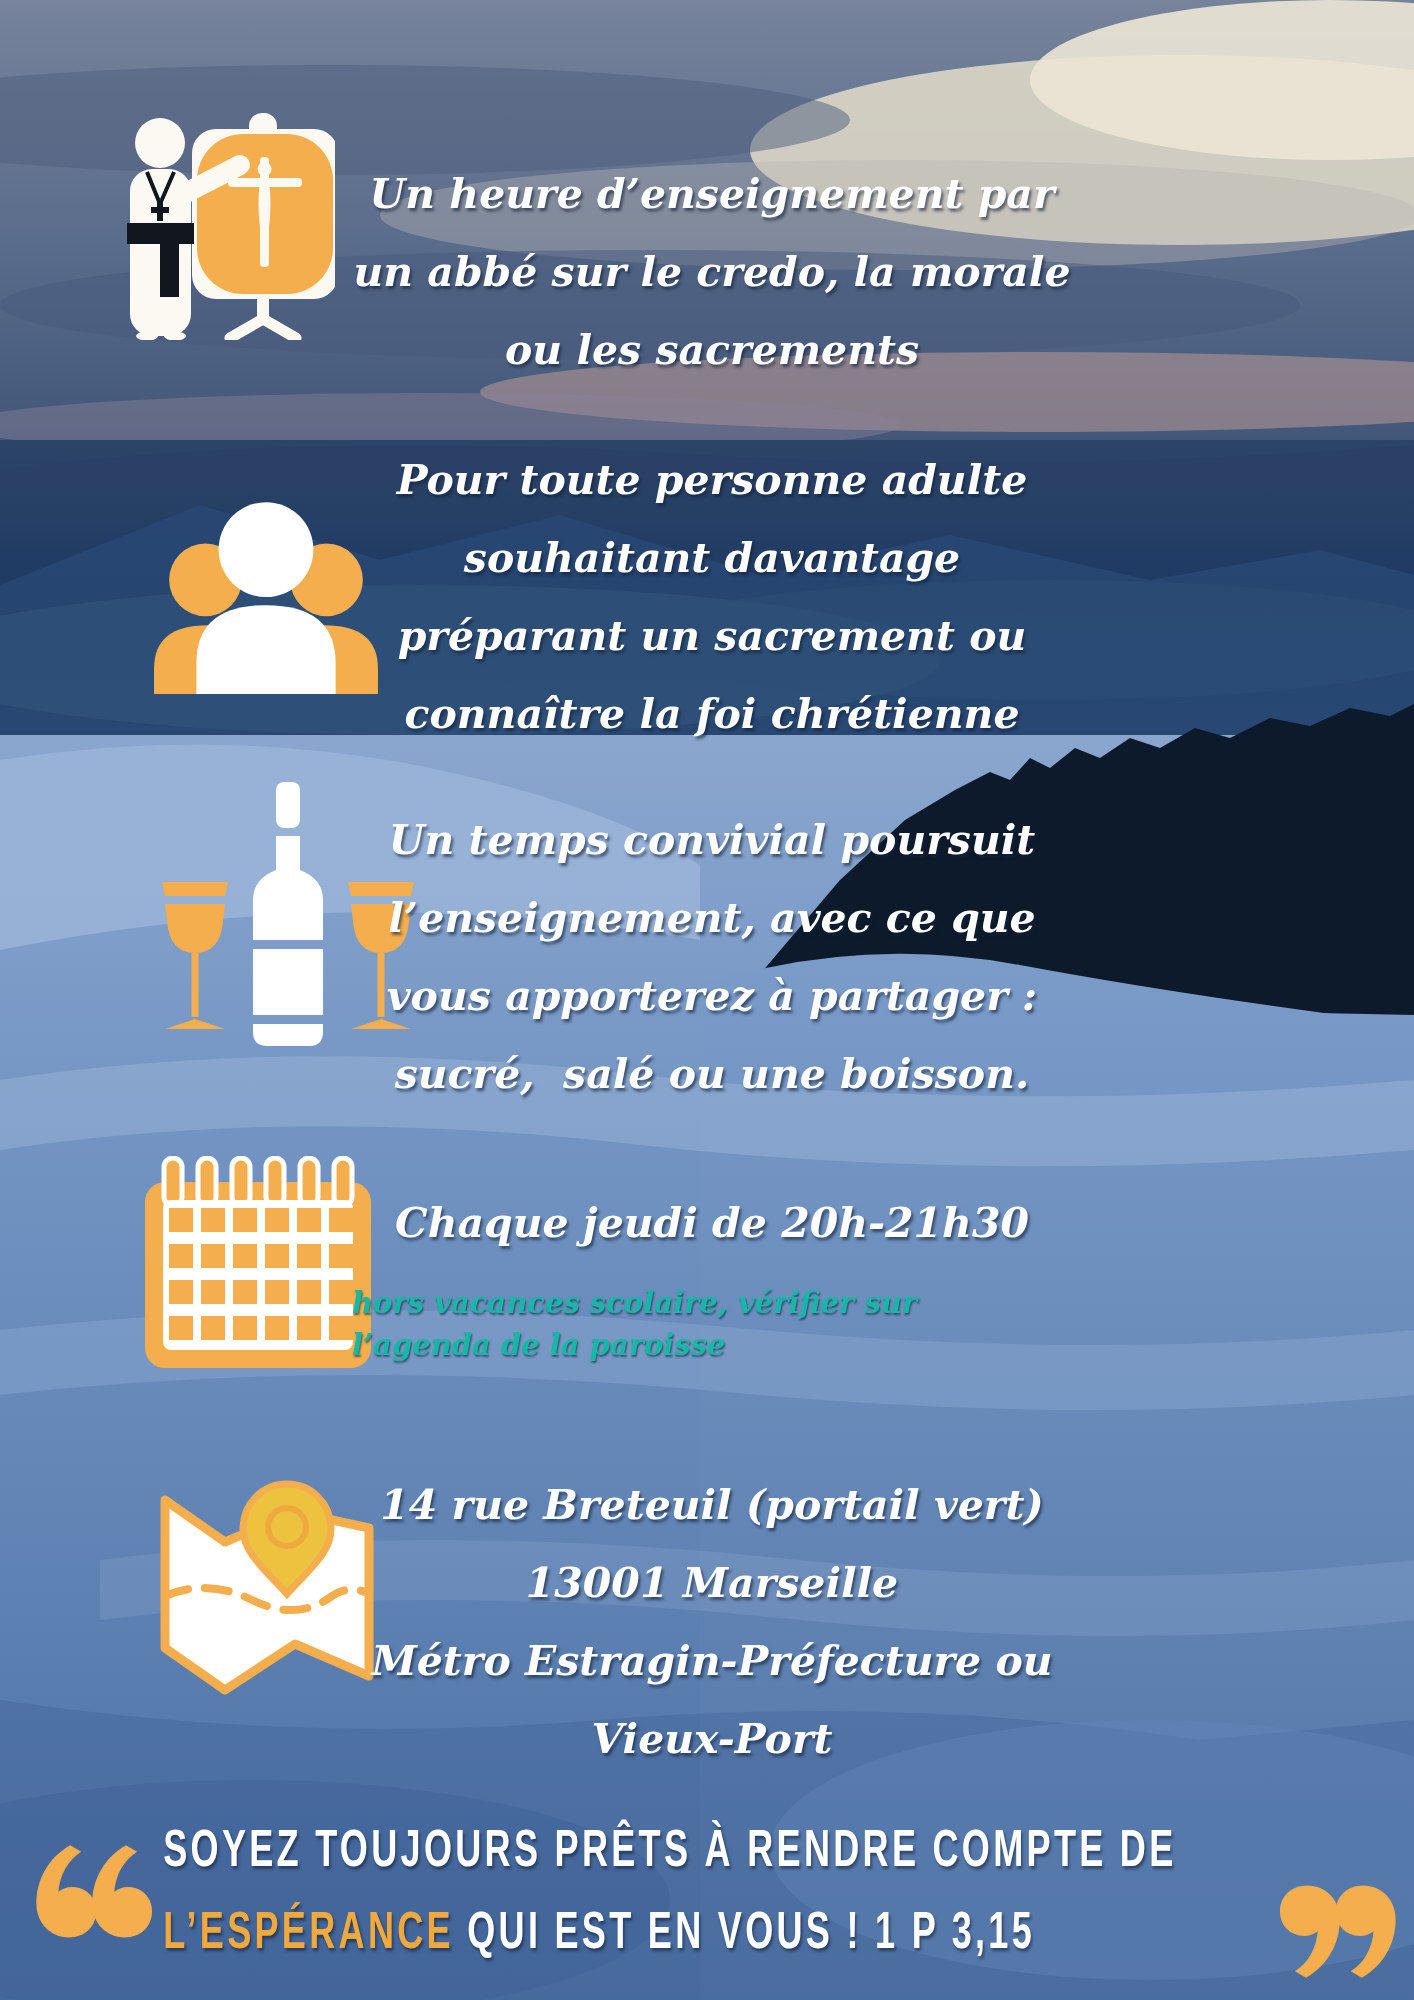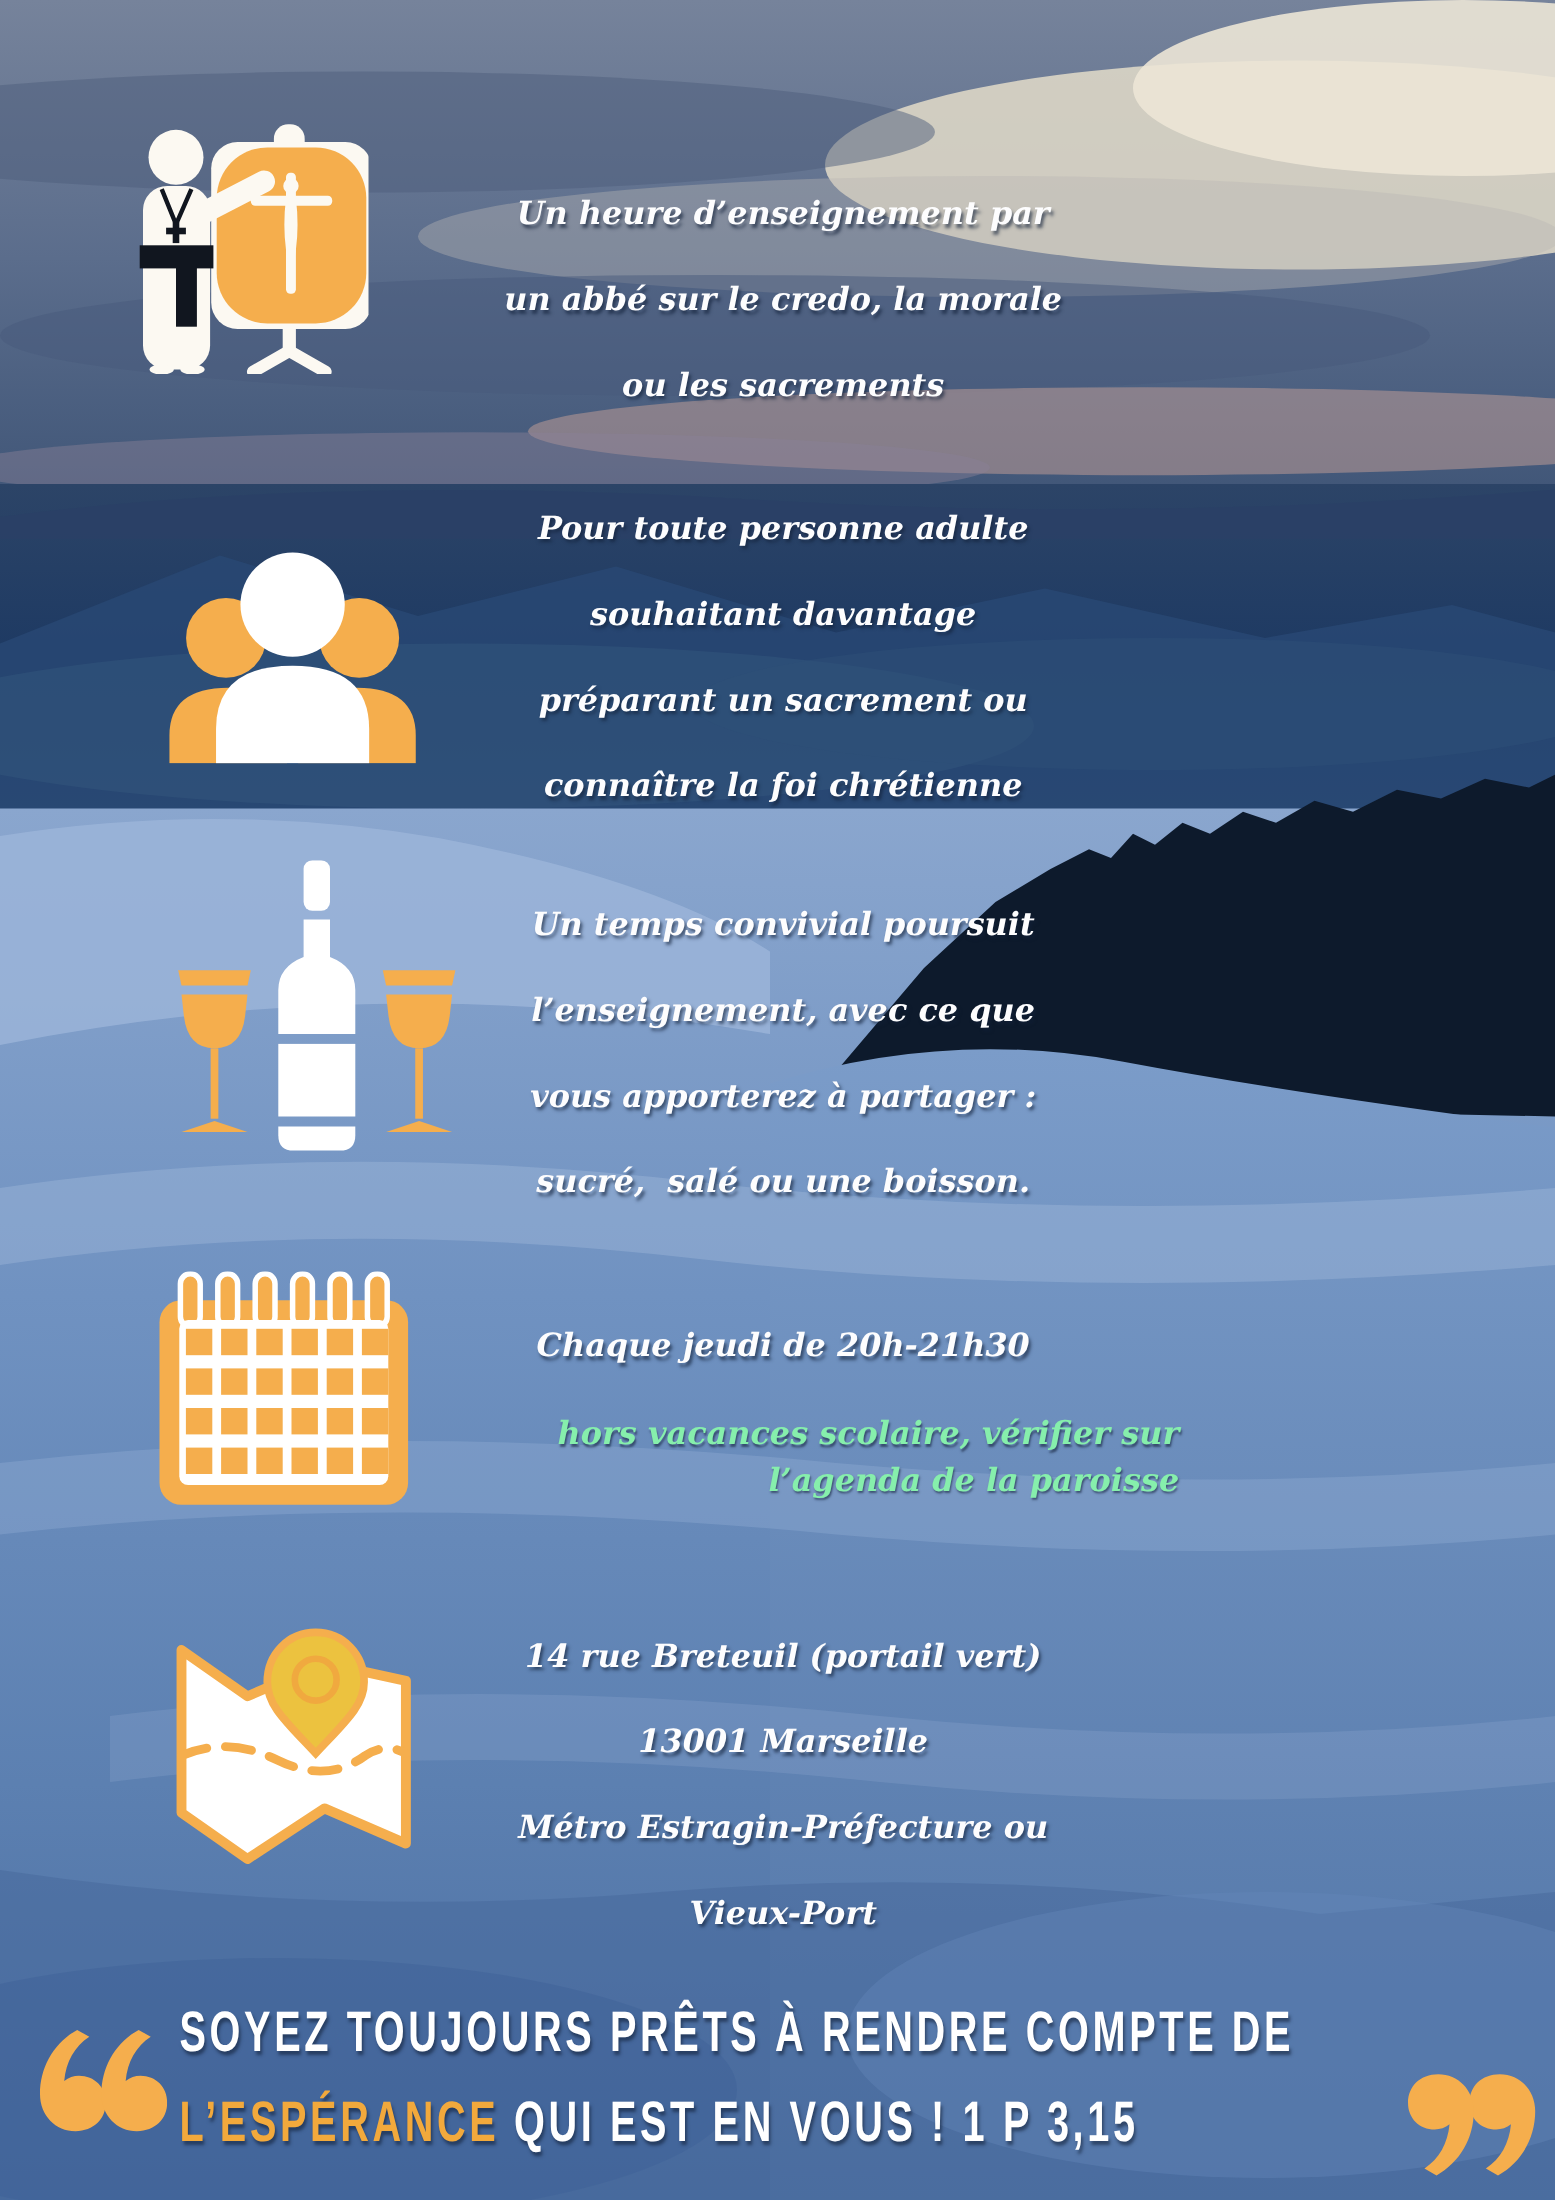--- a/index.html
+++ b/index.html
@@ -1,24 +1,24 @@
 <!DOCTYPE html>
 <html><head>
 <meta charset="utf-8">
 <style>
   html,body{margin:0;padding:0;background:#0b1520;}
   .poster{position:relative;width:1414px;height:2000px;overflow:hidden;
           font-family:"DejaVu Serif",serif;}
   .bg{position:absolute;left:0;top:0;}
   .icon{position:absolute;}
   .txt{position:absolute;left:352px;width:720px;text-align:center;color:#fdfdfe;
-       font-style:italic;font-weight:700;font-size:29px;line-height:78px;
+       font-style:italic;font-weight:700;font-size:41px;line-height:78px;
        text-shadow:2px 3px 3px rgba(18,32,56,.62);}
   .txt .line{white-space:pre;}
-  .note{position:absolute;left:352px;width:720px;text-align:right;color:#86efac;
+  .note{position:absolute;left:352px;width:720px;text-align:left;color:#14b8a6;
         font-style:italic;font-weight:700;font-size:29px;line-height:42px;
         text-shadow:1px 2px 2px rgba(18,32,56,.6);}
   .note .line{white-space:pre;}
   .quote-line{position:absolute;left:75px;width:980px;text-align:center;color:#ffffff;
         font-family:"Liberation Sans",sans-serif;font-weight:700;font-size:44px;
         letter-spacing:4px;line-height:60px;white-space:nowrap;
         transform:scale(0.82,1.18);transform-origin:center;
         text-shadow:2px 3px 3px rgba(15,28,50,.55);}
   .quote-line .hl{color:#F2A93C;}
   .qmark{position:absolute;}

